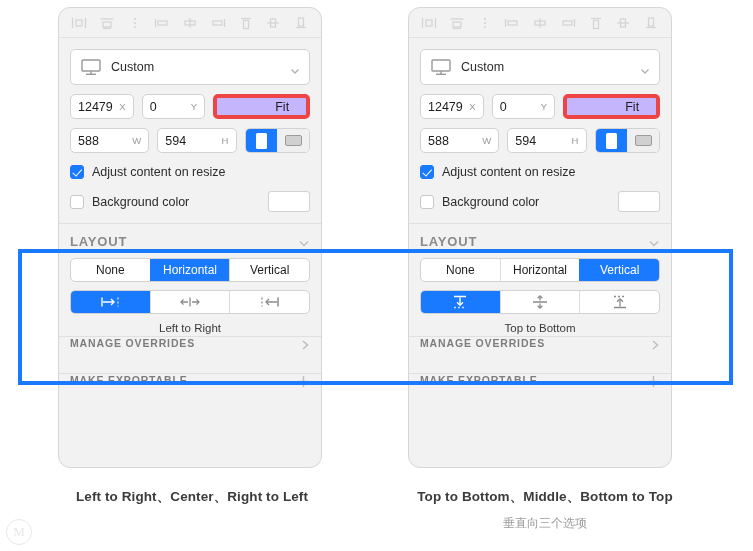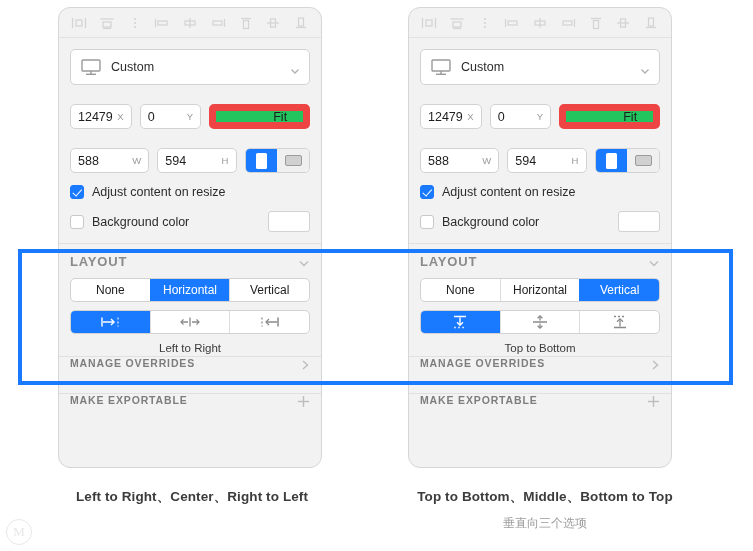--- a/index.html
+++ b/index.html
@@ -55,36 +55,36 @@
     padding:0 9px;
     box-sizing:border-box;
   }
   .device-icon{width:22px;height:18px;flex:none;margin-right:9px;}
   .device-label{
     font-size:12.5px;color:#2b2b2b;flex:1;
   }
   .chev-small{width:10px;height:10px;flex:none;opacity:.55;}
 
   
-  .field-row{display:flex;gap:8px;margin-top:19px;}
+  .field-row{display:flex;gap:8px;margin-top:9px;}
   .field{
     flex:1;
     height:25px;
     background:#ffffff;
     border:1px solid #d2d2d2;
     border-radius:5px;
     display:flex;align-items:center;
     padding:0 7px;
     box-sizing:border-box;
   }
   .field .val{font-size:12.5px;color:#1d1d1d;flex:1;}
   .field .unit{font-size:9.5px;color:#9a9a9a;letter-spacing:.2px;}
   .btn-plain{
     flex:1;height:25px;
-    background:#22c55e;border:7px solid #ef4444;border-radius:5px;
+    background:#c4b5fd;border:4px solid #ef4444;border-radius:5px;
     display:flex;align-items:center;justify-content:center;
     font-size:12.5px;color:#1d1d1d;
     box-sizing:border-box;
     padding-left:41px;
   }
   .orient{
     flex:1;height:25px;
     border:1px solid #d2d2d2;border-radius:5px;
     display:flex;overflow:hidden;box-sizing:border-box;background:#fff;
   }

